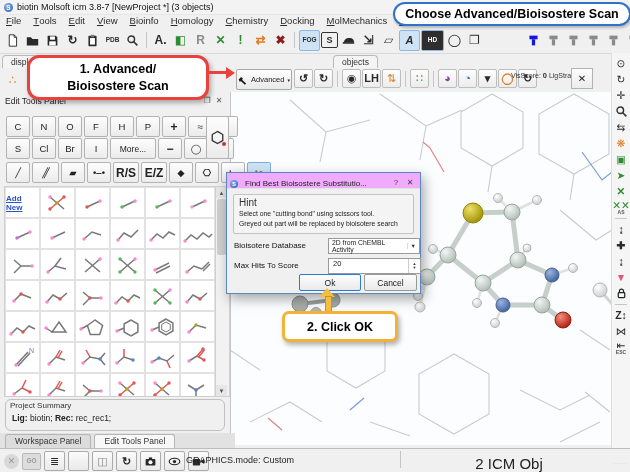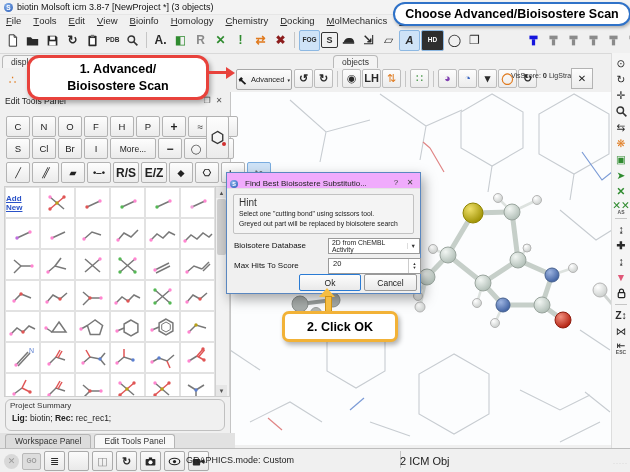--- a/index.html
+++ b/index.html
@@ -87,21 +87,21 @@
   .rtb{top:53px;right:0;width:18px;height:392px;background:#f5f5f5;border-left:1px solid #ddd;
        display:flex;flex-direction:column;align-items:center;gap:1px;padding-top:3px}
   .rtb .tbtn{width:16px;height:15px;font-size:10.5px}
   .rtb .sep{width:12px;height:1px;margin:2px 0}
 
   
   .statusbar{top:448px;left:0;right:0;height:24px;background:#f0f0f0;border-top:1px solid #bdbdbd;
              display:flex;align-items:center;padding:0 4px;gap:3px;font-size:9px}
   .gmode{position:absolute;left:186px;top:455px;font-size:9px;color:#222}
   .vdiv{position:absolute;left:400px;top:451px;width:1px;height:17px;background:#c4c4c4}
-  .objcount{position:absolute;left:400px;top:455px;width:190px;text-align:left;font-size:11px;color:#222}
+  .objcount{position:absolute;left:414px;top:455px;width:190px;text-align:center;font-size:15px;color:#222}
   .grip{position:absolute;right:2px;top:460px;font-size:6px;color:#aaa;letter-spacing:1px}
 
   
   .dialog{left:226px;top:172px;width:193px;height:120px;background:#f0f0f0;border:1px solid #5a87c0;
           box-shadow:3px 5px 12px rgba(0,0,0,.35);z-index:20}
   .dtitle{height:15px;background:#f0abfc;display:flex;align-items:flex-end;padding:0 3px;font-size:8px;color:#222;border-bottom:1px solid #e4e4e4}
   .dtitle .sp{flex:1}
   .dtbtn{width:14px;height:12px;display:flex;align-items:center;justify-content:center;font-size:8px;color:#444}
   .hintbox{position:absolute;left:6px;top:21px;width:179px;height:38px;border:1px solid #c2c2c2;border-radius:2px;background:#f4f4f4}
   .hintbox .hl{position:absolute;left:5px;top:2px;font-size:10px;color:#333}

